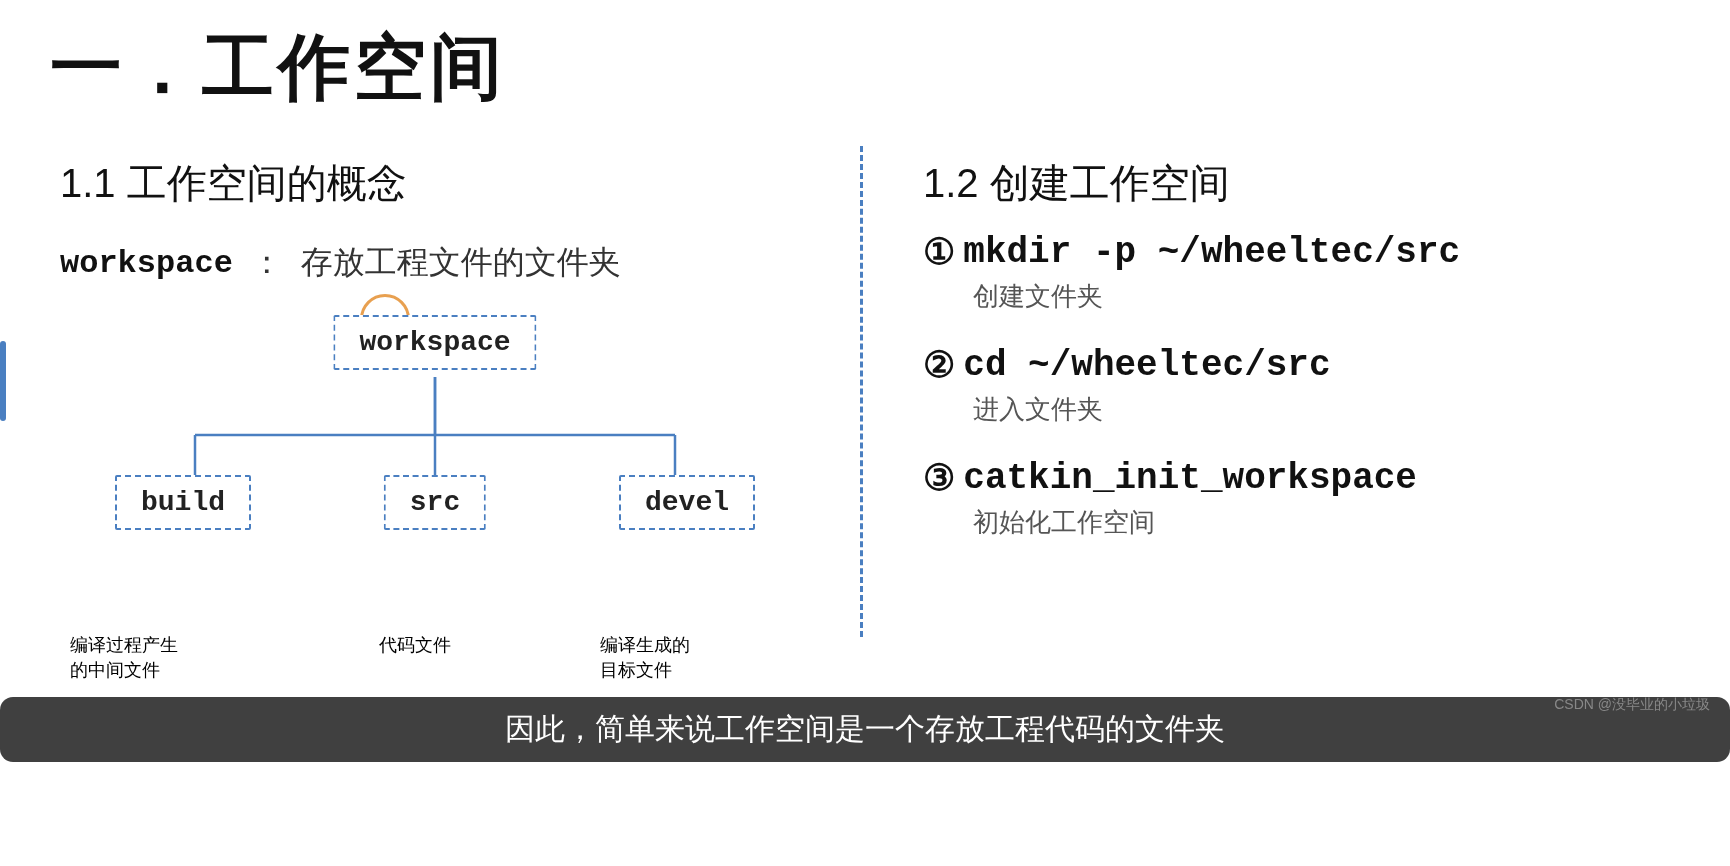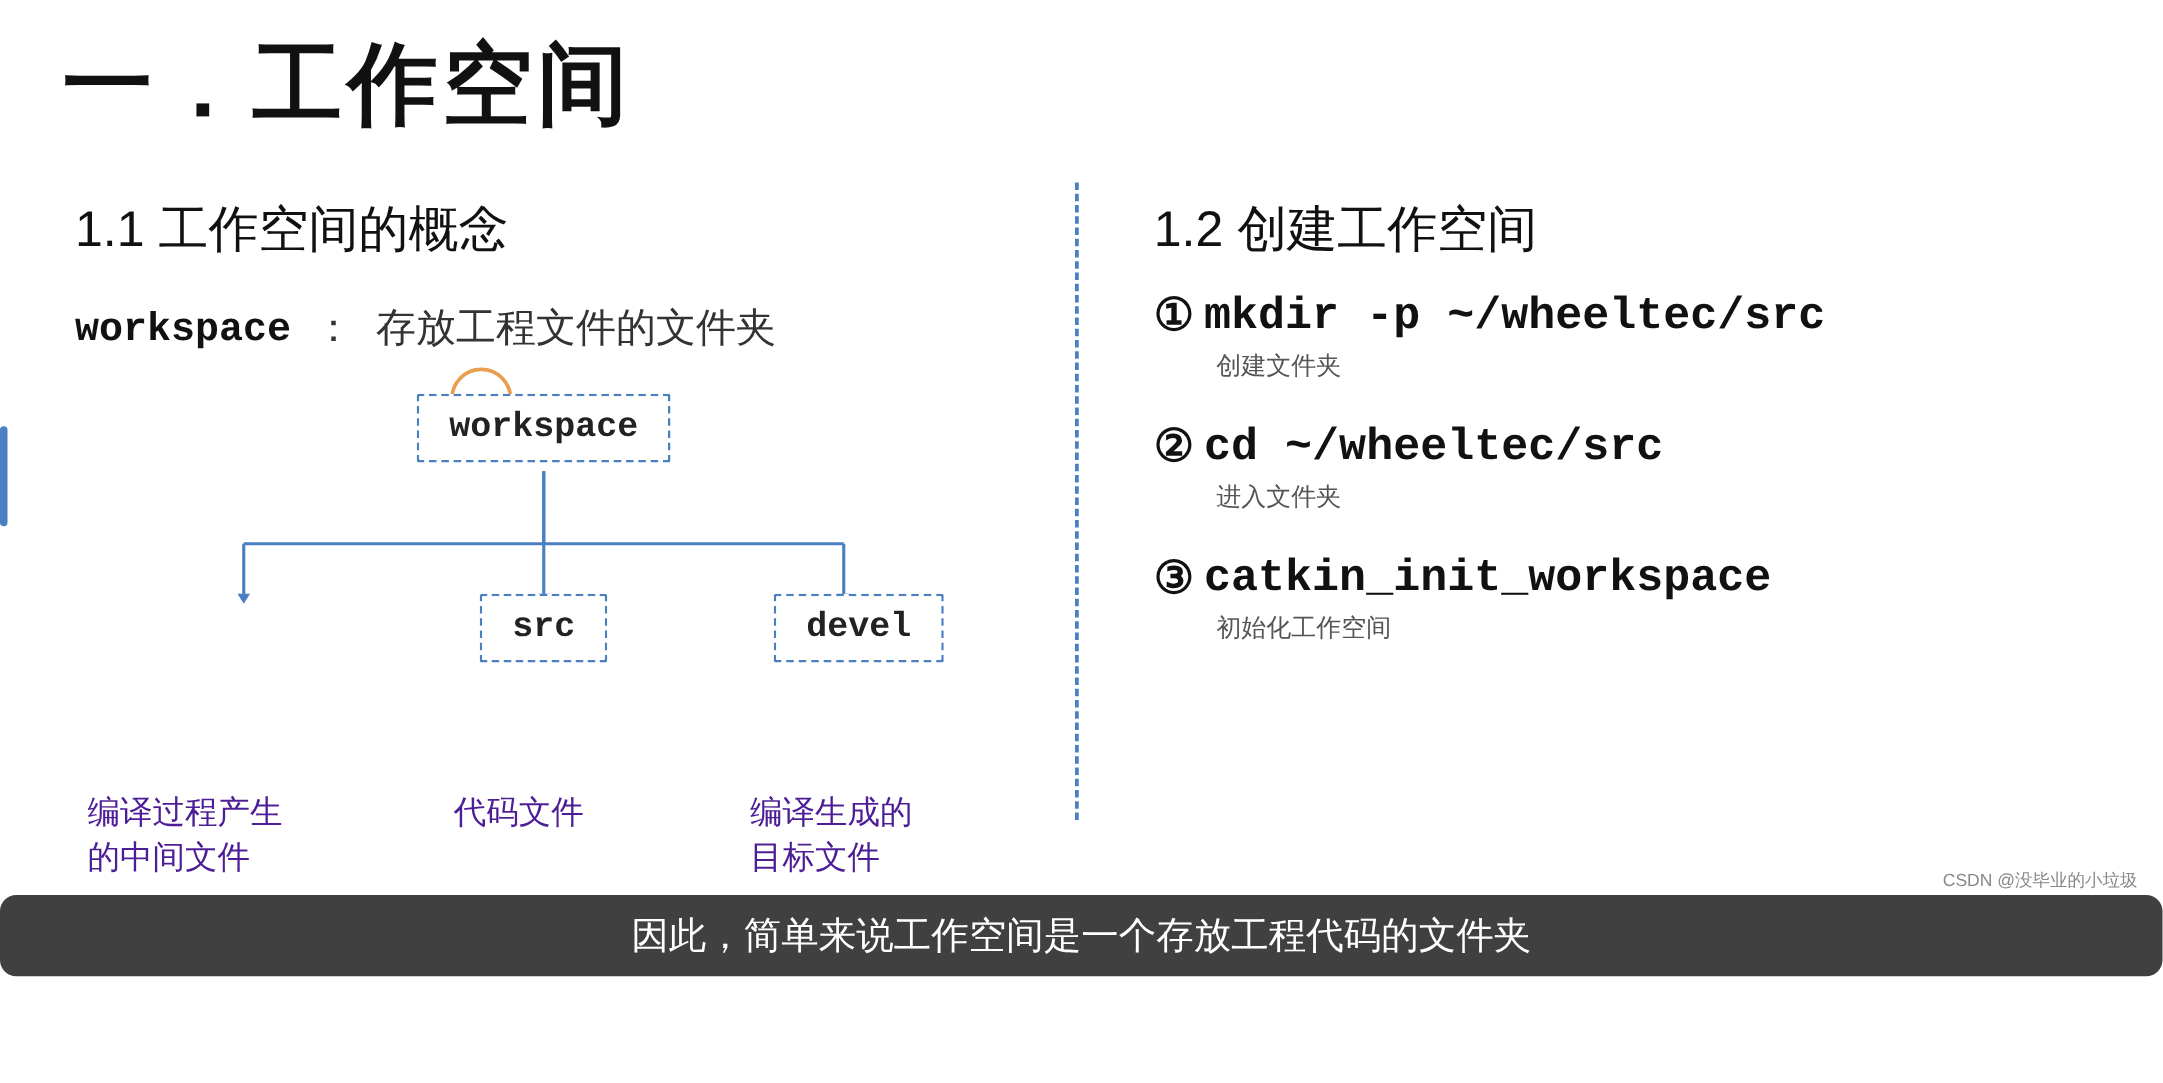--- a/index.html
+++ b/index.html
@@ -161,25 +161,24 @@
 
     
     .tree-labels {
       display: flex;
       justify-content: space-between;
       margin-top: 8px;
       padding: 0 10px;
     }
 
     .tree-label {
-      font-size: 26px;
-      color: #4c1d95;
+      font-size: 18px;
+      color: #000000;
       text-align: center;
       line-height: 1.4;
-      font-family: Liberation Mono, monospace;
     }
 
     .label-build { width: 160px; text-align: left; }
     .label-src { width: 160px; text-align: center; margin: 0 auto; }
     .label-devel { width: 200px; text-align: left; }
 
     
     .step-item {
       margin-bottom: 30px;
     }
@@ -194,21 +193,21 @@
       gap: 8px;
     }
 
     .step-number {
       font-size: 36px;
       color: #111;
       font-family: sans-serif;
     }
 
     .step-desc {
-      font-size: 20px;
+      font-size: 26px;
       color: #555;
       margin-top: 6px;
       margin-left: 50px;
     }
 
     
     .bottom-bar {
       background: rgba(0,0,0,0.75);
       color: #fff;
       font-size: 30px;
@@ -276,20 +275,21 @@
           <line x1="350" y1="72" x2="350" y2="175" stroke="#4a7fc1" stroke-width="2.5"></line>
           <polygon points="345,170 355,170 350,178" fill="#4a7fc1"></polygon>
 
           <line x1="350" y1="130" x2="590" y2="130" stroke="#4a7fc1" stroke-width="2.5"></line>
           <line x1="590" y1="130" x2="590" y2="175" stroke="#4a7fc1" stroke-width="2.5"></line>
           <polygon points="585,170 595,170 590,178" fill="#4a7fc1"></polygon>
         </svg>
 
         <div class="tree-node node-workspace">workspace</div>
 
+        <div class="tree-node node-build">build</div>
 
         <div class="tree-node node-src">src</div>
 
         <div class="tree-node node-devel">devel</div>
       </div>
 
       <div class="tree-labels">
         <div class="tree-label label-build">编译过程产生<br>的中间文件</div>
         <div class="tree-label label-src">代码文件</div>
         <div class="tree-label label-devel">编译生成的<br>目标文件</div>

